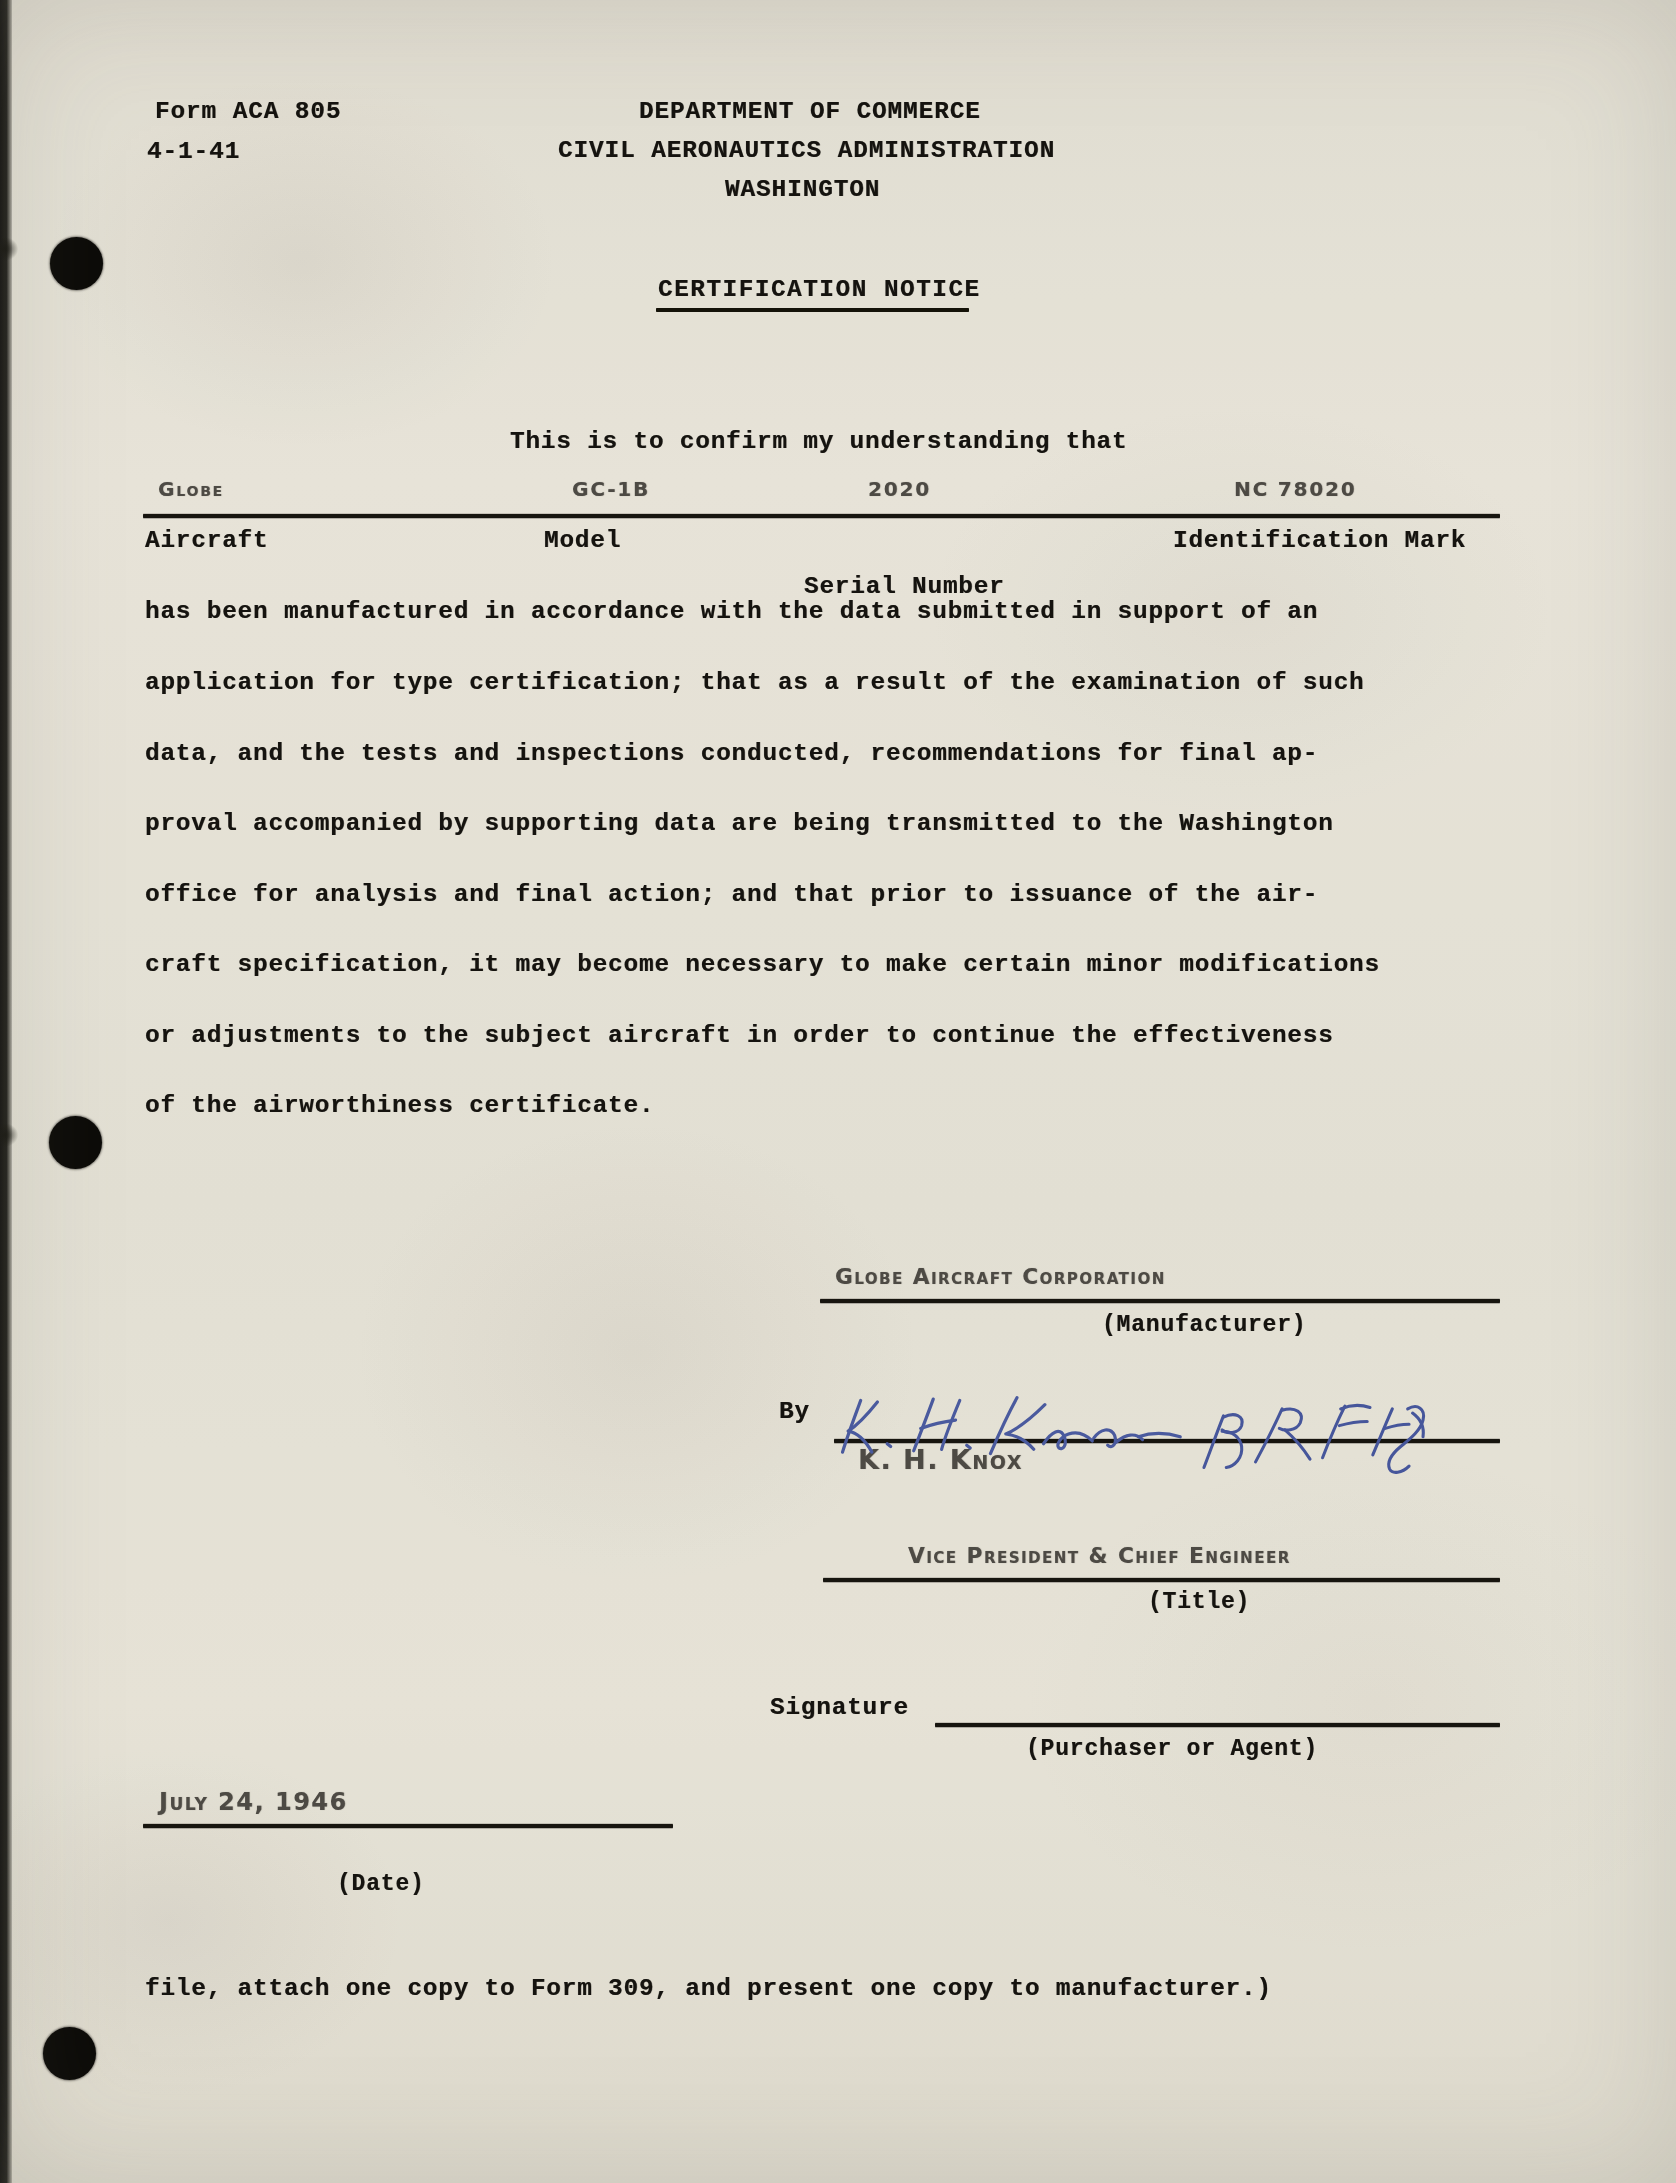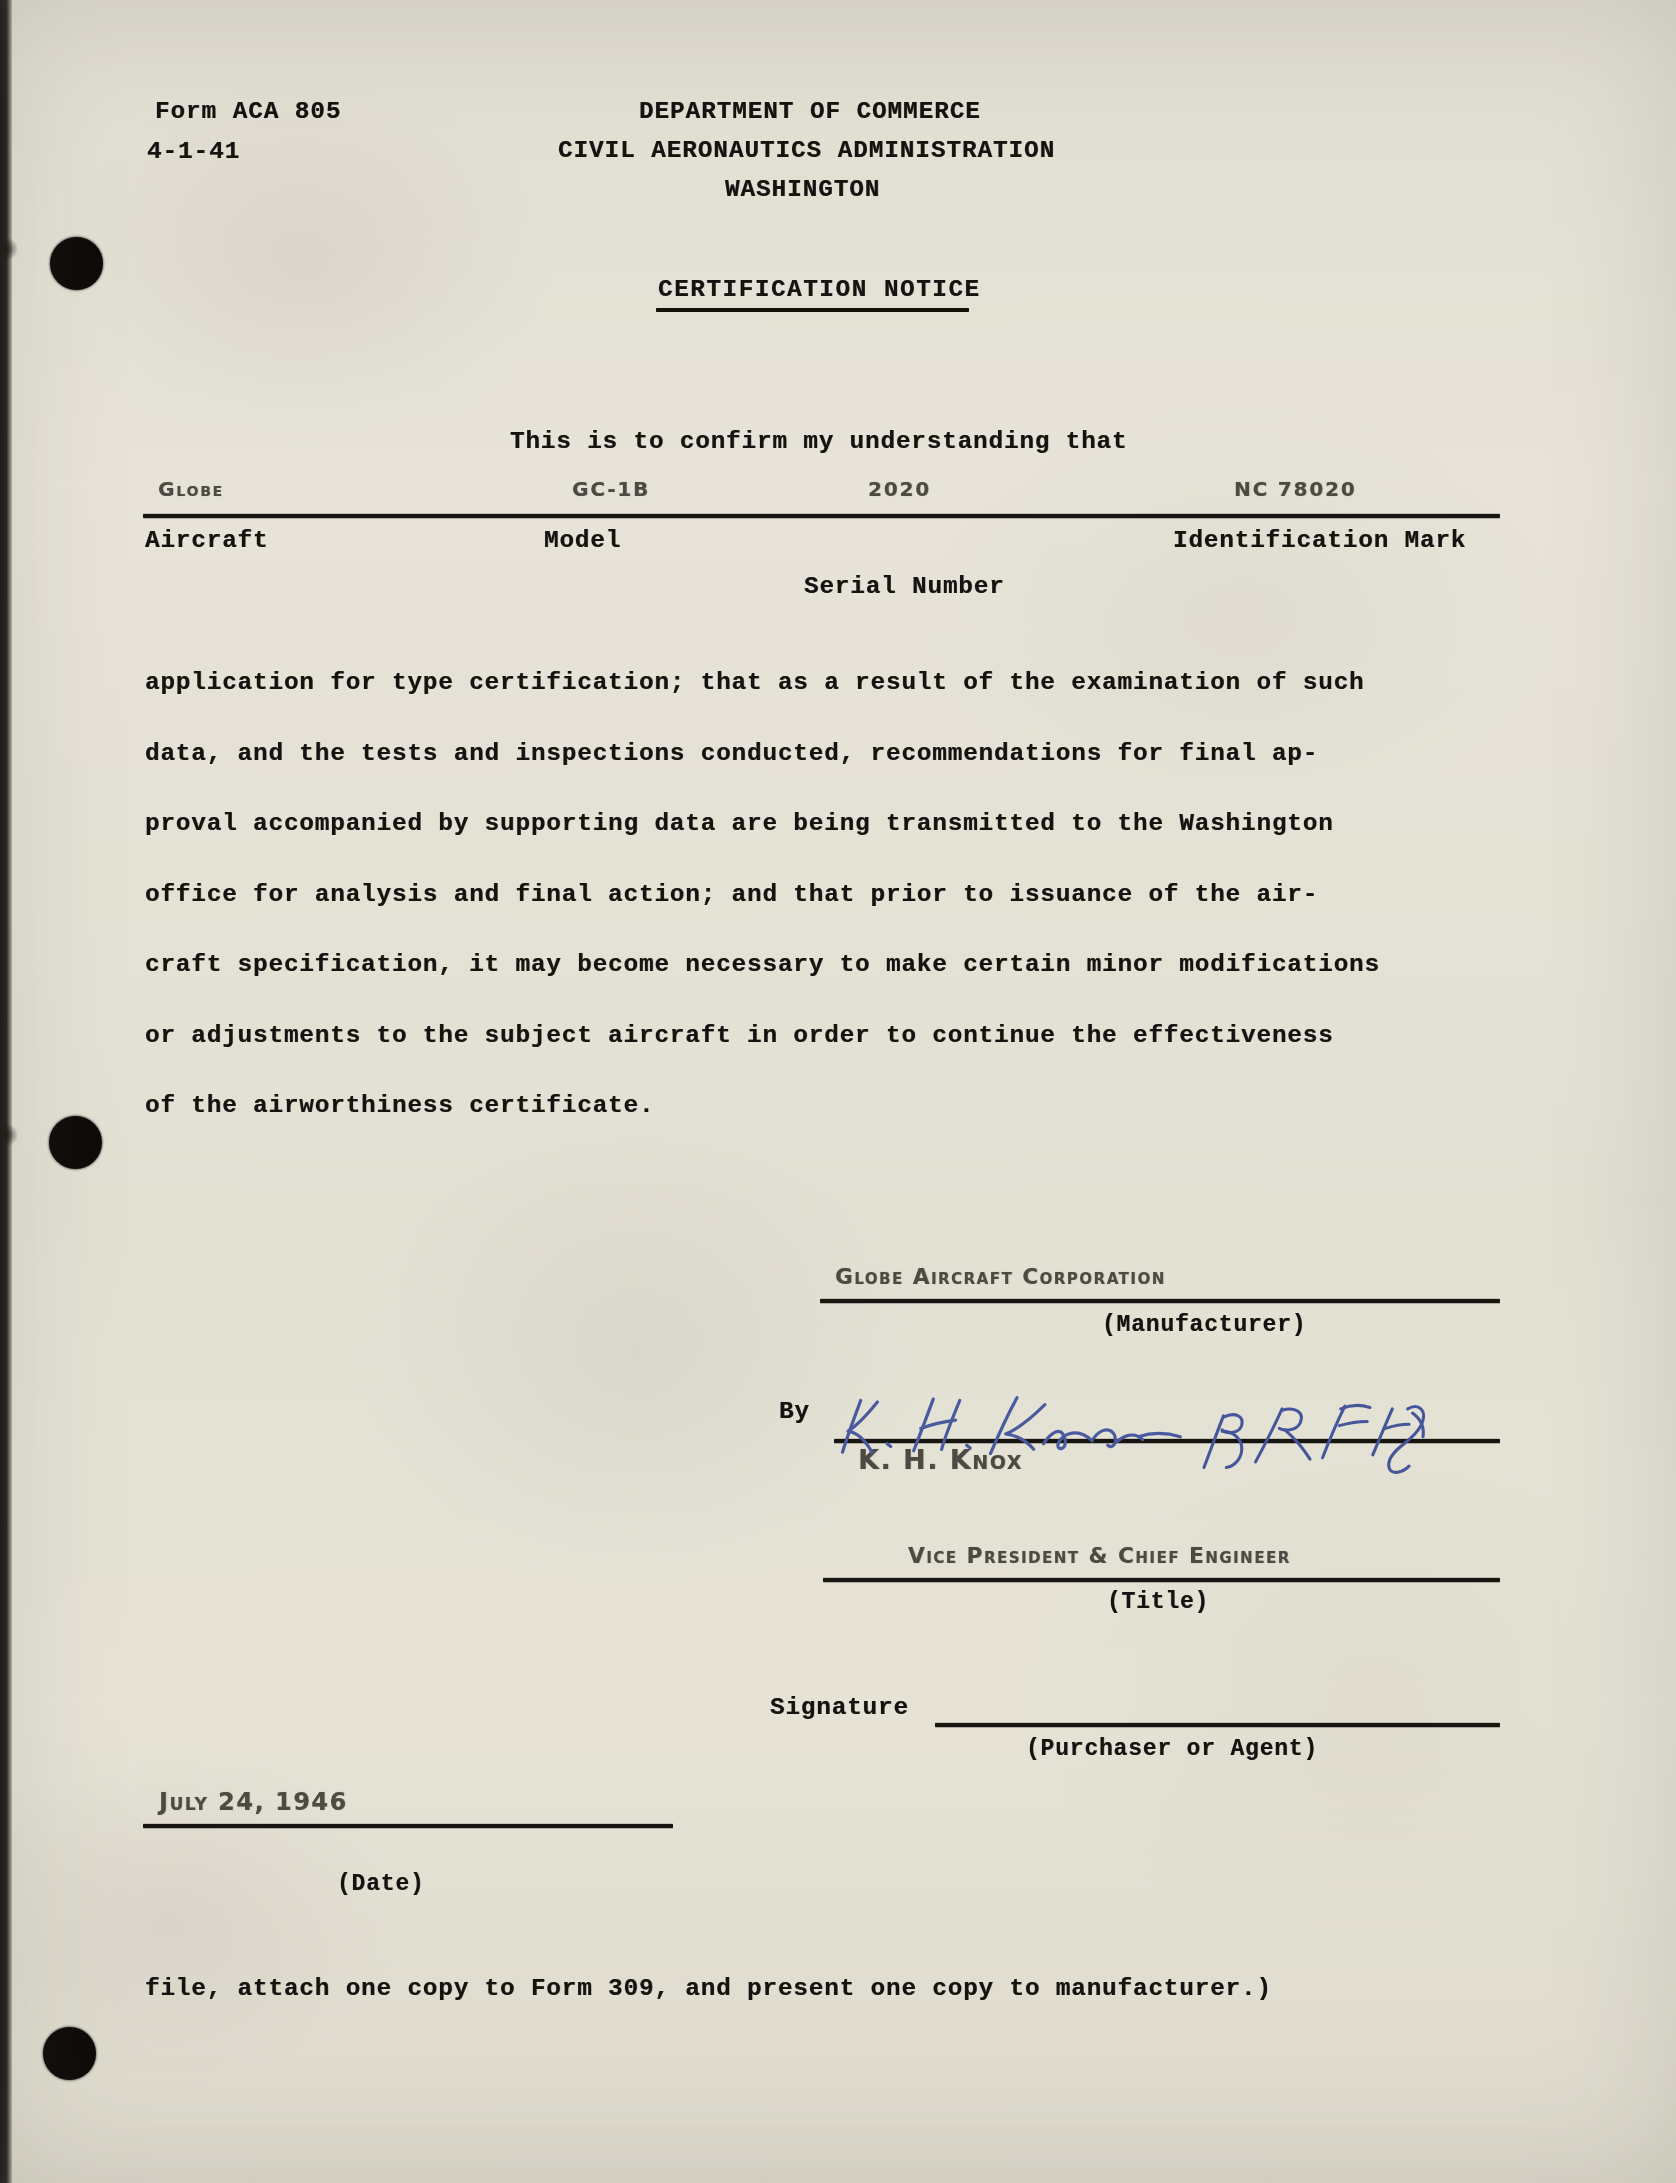--- a/index.html
+++ b/index.html
@@ -140,20 +140,21 @@
   <div class="field field-lg" style="left:868px; top:477px;">2020</div>
   <div class="field field-lg" style="left:1234px; top:477px;">NC 78020</div>
 
   <div class="rule" style="left:143px; top:514px; width:1357px;"></div>
 
   <div class="t body-line" style="left:145px;  top:527px;">Aircraft</div>
   <div class="t body-line" style="left:544px;  top:527px;">Model</div>
   <div class="t body-line" style="left:804px; top:527px;margin-top:46px;">Serial Number</div>
   <div class="t body-line" style="left:1173px; top:527px;">Identification Mark</div>
 
+  <div class="t body-line" style="left:145px; top:598px;">has been manufactured in accordance with the data submitted in support of an</div>
   <div class="t body-line" style="left:145px; top:669px;">application for type certification; that as a result of the examination of such</div>
   <div class="t body-line" style="left:145px; top:740px;">data, and the tests and inspections conducted, recommendations for final ap-</div>
   <div class="t body-line" style="left:145px; top:810px;">proval accompanied by supporting data are being transmitted to the Washington</div>
   <div class="t body-line" style="left:145px; top:881px;">office for analysis and final action; and that prior to issuance of the air-</div>
   <div class="t body-line" style="left:145px; top:951px;">craft specification, it may become necessary to make certain minor modifications</div>
   <div class="t body-line" style="left:145px; top:1022px;">or adjustments to the subject aircraft in order to continue the effectiveness</div>
   <div class="t body-line" style="left:145px; top:1092px;">of the airworthiness certificate.</div>
 
   <div class="field" style="left:835px; top:1264px;">Globe Aircraft Corporation</div>
   <div class="rule" style="left:820px; top:1299px; width:680px;"></div>
@@ -195,21 +196,21 @@
       <path d="M742 34 C756 28 772 28 784 32"></path>
       <path d="M788 100 C798 76 808 52 816 34"></path>
       <path d="M806 62 C818 58 830 56 840 56"></path>
       <path d="M838 34 C852 26 864 34 860 50 C856 66 840 78 828 88 C816 98 808 110 812 120 C816 128 830 126 840 116"></path>
       <path d="M845 40 C856 48 862 60 860 74"></path>
     </g>
   </svg>
 
   <div class="field" style="left:908px; top:1543px;">Vice President &amp; Chief Engineer</div>
   <div class="rule" style="left:823px; top:1578px; width:677px;"></div>
-  <div class="t small" style="left:1107px; top:1589px;">(Title)</div>
+  <div class="t small" style="left:1148px; top:1589px;">(Title)</div>
 
   <div class="t body-line" style="left:770px; top:1694px;">Signature</div>
   <div class="field" style="left:949px; top:1689px;"></div>
   <div class="rule" style="left:935px; top:1723px; width:565px;"></div>
   <div class="t small" style="left:1026px; top:1736px;">(Purchaser or Agent)</div>
 
   <div class="field" style="left:159px; top:1788px; font-size:24px;">July 24, 1946</div>
   <div class="rule" style="left:143px; top:1824px; width:530px;"></div>
   <div class="t small" style="left:337px; top:1836px;margin-top:35px;">(Date)</div>
 

